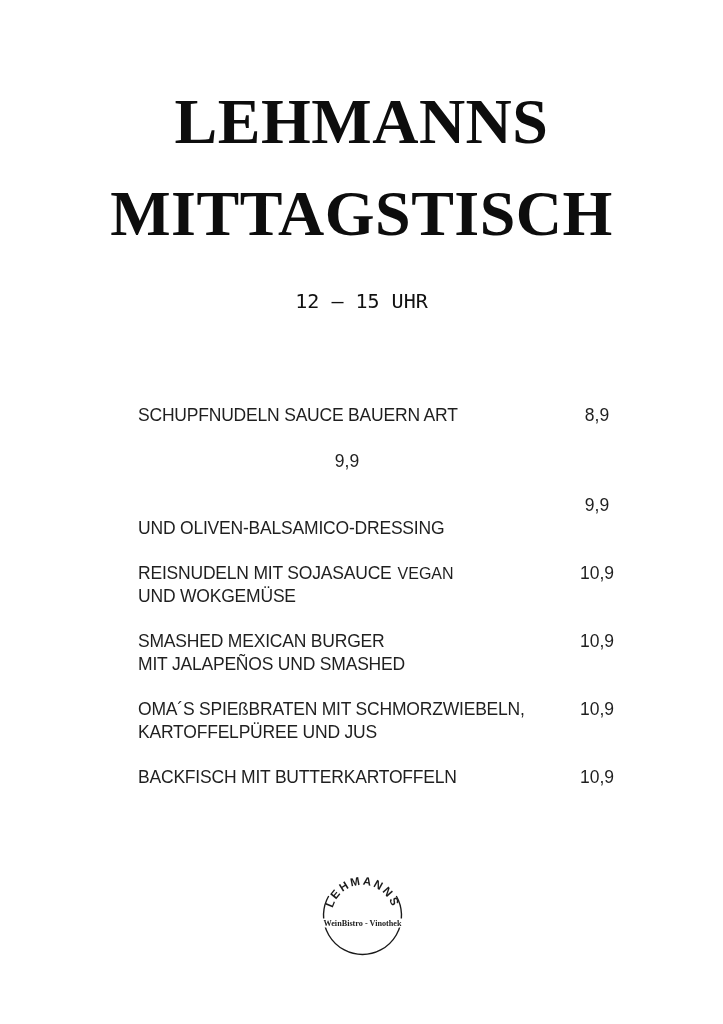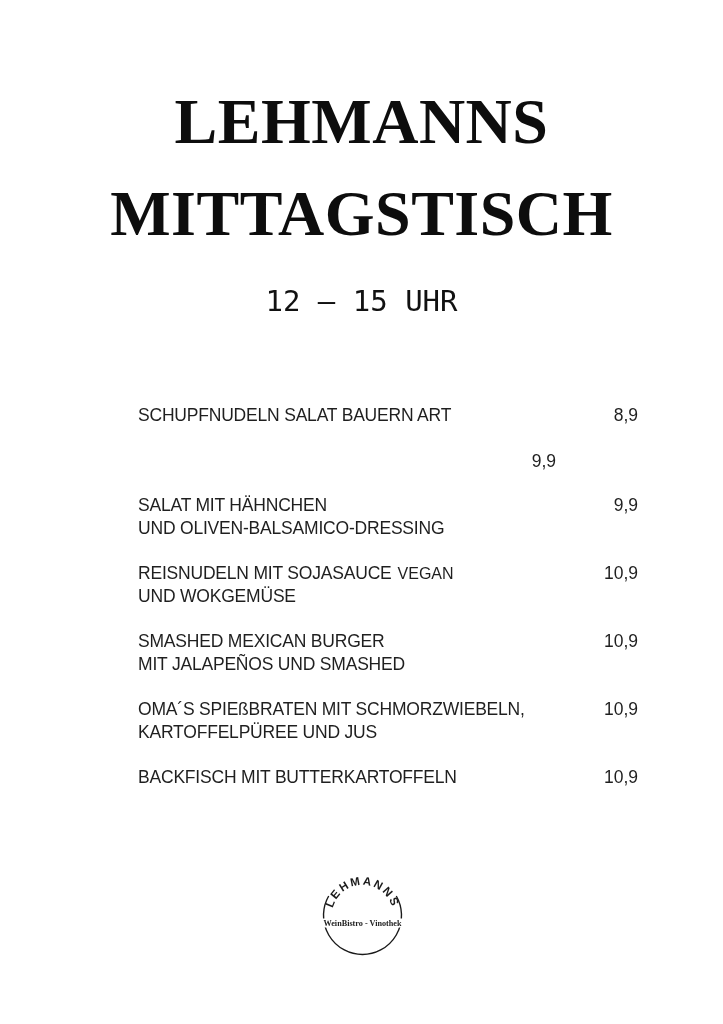--- a/index.html
+++ b/index.html
@@ -33,21 +33,21 @@
   
   .schedule-block {
     position: absolute;
     top: 287px;
     left: 0;
     width: 723px;
     text-align: center;
   }
   .schedule-line {
     font-family: "DejaVu Sans Mono", monospace;
-    font-size: 29px;
+    font-size: 20px;
     line-height: 29px;
     color: #111111;
     white-space: nowrap;
   }
 
   
   .menu-block {
     position: absolute;
     top: 404px;
     left: 138px;
@@ -67,21 +67,21 @@
   .dish .line2 { display: block; }
   .dish .tag {
     font-size: 16px;
     letter-spacing: 0;
     margin-left: 6px;
   }
   .price {
     font-size: 17.5px;
     line-height: 22.3px;
     color: #1f1f1f;
-    text-align: right;
+    text-align: center;
   }
 
   
   .logo {
     position: absolute;
     left: 302px;
     top: 853px;
     width: 121px;
     height: 121px;
   }
@@ -109,30 +109,30 @@
     <div class="title-line">MITTAGSTISCH</div>
   </div>
 
   <div class="schedule-block">
     <div class="schedule-line">12 – 15 UHR</div>
   </div>
 
   <div class="menu-block">
 
     <div class="menu-item">
-      <div class="dish"><span>SCHUPFNUDELN SALAT BAUERN ART</span><span class="tag"></span><span class="line2"></span></div>
+      <div class="dish"><span>SCHUPFNUDELN SAUCE BAUERN ART</span><span class="tag"></span><span class="line2"></span></div>
       <div class="price">8,9</div>
     </div>
 
     <div class="menu-item">
       <div class="price">9,9</div>
     </div>
 
     <div class="menu-item">
-      <div class="dish"><span>SALAT MIT HÄHNCHEN</span><span class="tag"></span><span class="line2">UND OLIVEN-BALSAMICO-DRESSING</span></div>
+      <div class="dish"><span class="tag"></span><span class="line2">UND OLIVEN-BALSAMICO-DRESSING</span></div>
       <div class="price">9,9</div>
     </div>
 
     <div class="menu-item">
       <div class="dish"><span>REISNUDELN MIT SOJASAUCE</span><span class="tag">VEGAN</span><span class="line2">UND WOKGEMÜSE</span></div>
       <div class="price">10,9</div>
     </div>
 
     <div class="menu-item">
       <div class="dish"><span>SMASHED MEXICAN BURGER</span><span class="tag"></span><span class="line2">MIT JALAPEÑOS UND SMASHED</span></div>

